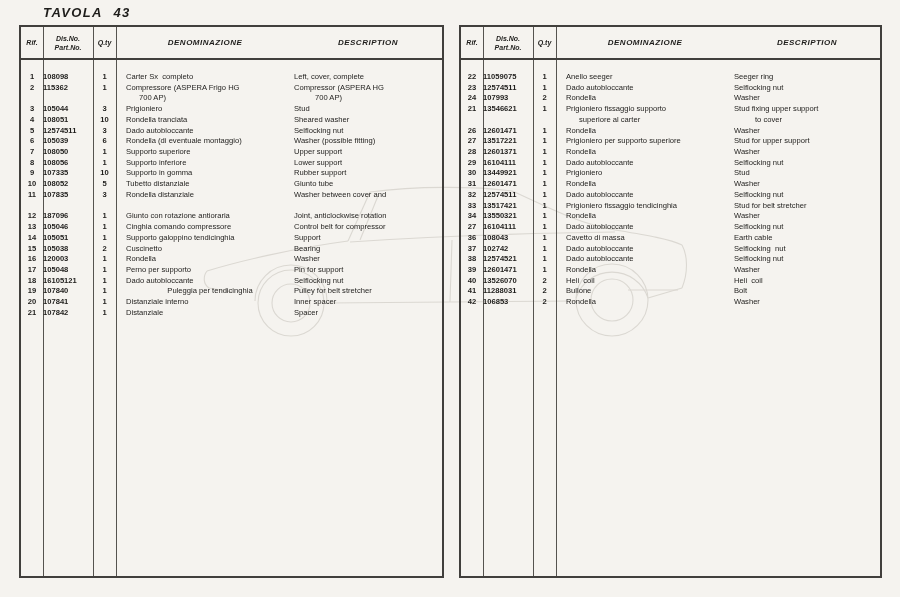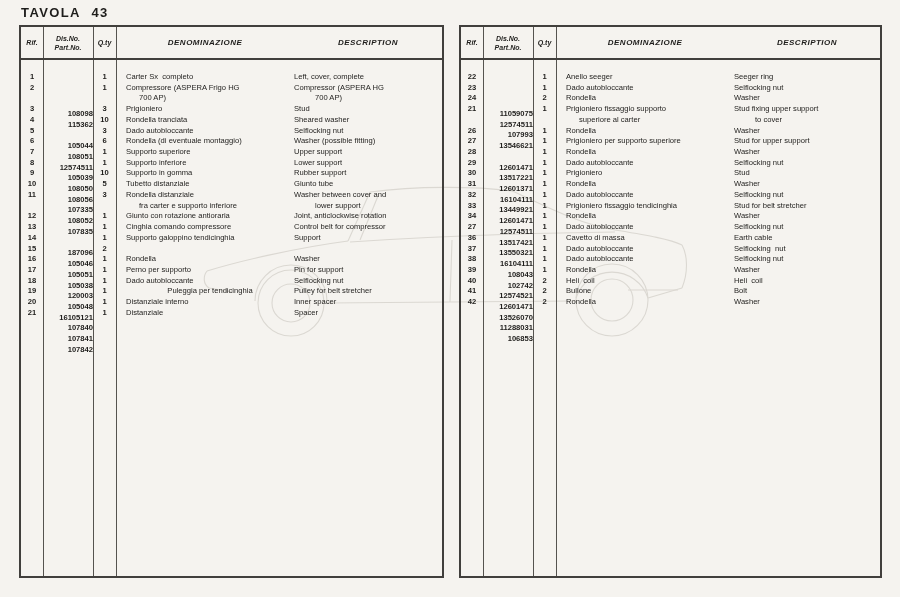--- a/index.html
+++ b/index.html
@@ -3,22 +3,22 @@
 <meta charset="utf-8">
 <style>
   html,body{margin:0;padding:0;background:#e9e7e3;}
   .page{
     position:relative;width:900px;height:597px;overflow:hidden;
     background:#f5f3ef;
     font-family:"Liberation Sans", sans-serif;
     color:#1e1d1b;
   }
   .title{
-    position:absolute;left:21px;top:5px;
-    font-size:13px;font-weight:bold;letter-spacing:1.4px;word-spacing:6px;
+    position:absolute;left:43px;top:5px;
+    font-size:13px;font-weight:bold;letter-spacing:1.4px;word-spacing:6px;font-style:italic;
   }
   .watermark{position:absolute;left:200px;top:178px;width:500px;height:165px;}
   .ptable{
     position:absolute;top:25px;height:553px;box-sizing:border-box;
     border:2px solid #413f3c;
   }
   .ptable.left{left:19px;width:425px;}
   .ptable.right{left:459px;width:423px;}
   .vline{position:absolute;top:0;bottom:0;width:1.4px;background:#55534f;}
   .v1{left:22px}.v2{left:72px}.v3{left:95px}
@@ -30,21 +30,21 @@
   .h.rif{width:22px;font-size:7px;}
   .h.part{width:50px;font-size:7px;line-height:9px;}
   .h.qty{width:23px;font-size:7px;}
   .h.name{flex:1;display:flex;align-items:center;}
   .hden{width:178px;text-align:center;font-size:8px;letter-spacing:.5px;}
   .hdesc{flex:1;text-align:center;font-size:8px;letter-spacing:.5px;}
   .tbody{padding-top:12px;position:relative;}
   .line{display:flex;height:10.72px;font-size:7.6px;line-height:10.72px;}
   .c{box-sizing:border-box;}
   .c.rif{width:22px;text-align:center;font-weight:bold;}
-  .c.part{width:50px;text-align:right;font-weight:bold;margin-top:37px;}
+  .c.part{width:50px;text-align:left;font-weight:bold;}
   .c.qty{width:23px;text-align:center;font-weight:bold;}
   .c.name{flex:1;display:flex;padding-left:10px;}
   .den{flex:0 0 168px;white-space:pre;overflow:hidden;}
   .desc{flex:1;white-space:pre;overflow:hidden;}
   .den.cont{padding-left:13px;}
   .desc.cont{padding-left:8px;}
 </style>
 </head>
 <body>
 
@@ -198,24 +198,20 @@
           <div class="c qty">3</div>
           <div class="c name">
             <div class="den" style="display: inline-block;">Rondella distanziale</div>
             <div class="desc" style="display: inline-block;">Washer between cover and</div>
           </div>
         </div>
         <div class="line">
           <div class="c rif"></div>
           <div class="c part"></div>
           <div class="c qty"></div>
-          <div class="c name">
-            <div class="den cont" style="display: inline-block;">fra carter e supporto inferiore</div>
-            <div class="desc cont" style="display: inline-block;">lower support</div>
-          </div>
         </div>
         <div class="line">
           <div class="c rif">12</div>
           <div class="c part">187096</div>
           <div class="c qty">1</div>
           <div class="c name">
             <div class="den" style="display: inline-block;">Giunto con rotazione antioraria</div>
             <div class="desc" style="display: inline-block;">Joint, anticlockwise rotation</div>
           </div>
         </div>
@@ -234,20 +230,24 @@
           <div class="c qty">1</div>
           <div class="c name">
             <div class="den" style="display: inline-block;">Supporto galoppino tendicinghia</div>
             <div class="desc" style="display: inline-block;">Support</div>
           </div>
         </div>
         <div class="line">
           <div class="c rif">15</div>
           <div class="c part">105038</div>
           <div class="c qty">2</div>
+          <div class="c name">
+            <div class="den" style="display: inline-block;">Cuscinetto</div>
+            <div class="desc" style="display: inline-block;">Bearing</div>
+          </div>
         </div>
         <div class="line">
           <div class="c rif">16</div>
           <div class="c part">120003</div>
           <div class="c qty">1</div>
           <div class="c name">
             <div class="den" style="display: inline-block;">Rondella</div>
             <div class="desc" style="display: inline-block;">Washer</div>
           </div>
         </div>

